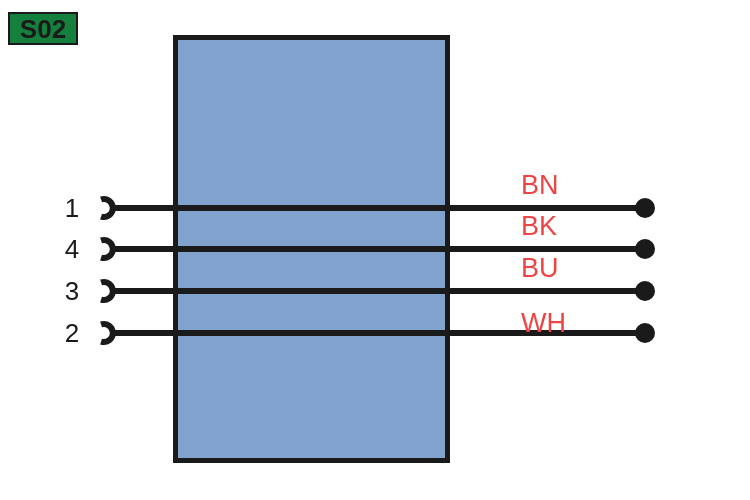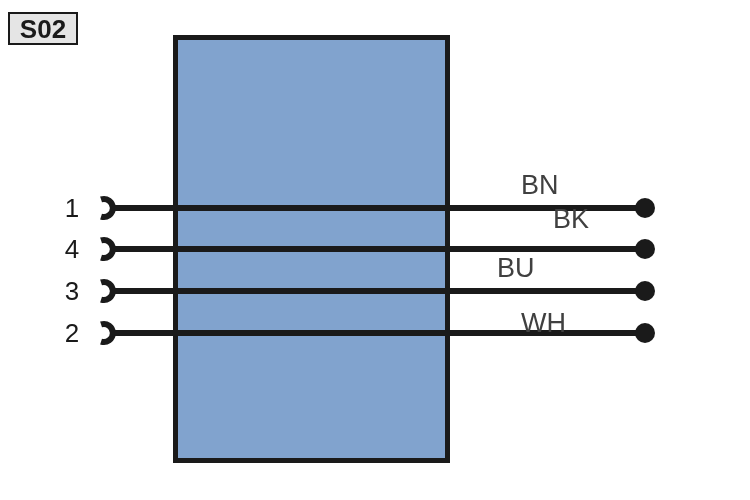--- a/index.html
+++ b/index.html
@@ -25,21 +25,21 @@
     width: 750px;
     height: 500px;
   }
   .tag-box {
     position: absolute;
     left: 8px;
     top: 12px;
     width: 70px;
     height: 33px;
     border: 2px solid #1a1a1a;
-    background: #e5e5e5;
+    background: #15803d;
     box-sizing: border-box;
     display: flex;
     align-items: center;
     justify-content: center;
   }
   .tag-box-label {
     font-size: 26px;
     font-weight: bold;
     color: #1a1a1a;
     letter-spacing: 0px;
@@ -49,21 +49,21 @@
     position: absolute;
     width: 28px;
     text-align: center;
     font-size: 26px;
     color: #1a1a1a;
     line-height: 1;
   }
   .wire-label {
     position: absolute;
     font-size: 27px;
-    color: #404040;
+    color: #ef4444;
     line-height: 1;
     white-space: nowrap;
   }
 </style>
 </head>
 <body>
 
 <div id="diagram-root">
 
   <div class="tag-box">
@@ -102,18 +102,18 @@
 
   <div id="pin-numbers">
       <div class="pin-number" style="left: 58px; top: 195px;">1</div>
       <div class="pin-number" style="left: 58px; top: 236px;">4</div>
       <div class="pin-number" style="left: 58px; top: 278px;">3</div>
       <div class="pin-number" style="left: 58px; top: 320px;">2</div>
     </div>
 
   <div id="wire-labels">
       <div class="wire-label" style="left: 521px; top: 172px;">BN</div>
-      <div class="wire-label" style="left: 521px; top: 206px; margin-left: 32px;">BK</div>
-      <div class="wire-label" style="left: 497px; top: 255px;">BU</div>
+      <div class="wire-label" style="left: 521px; top: 213px;">BK</div>
+      <div class="wire-label" style="left: 521px; top: 255px;">BU</div>
       <div class="wire-label" style="left: 521px; top: 310px;">WH</div>
     </div>
 
 </div>
 
 </body></html>

